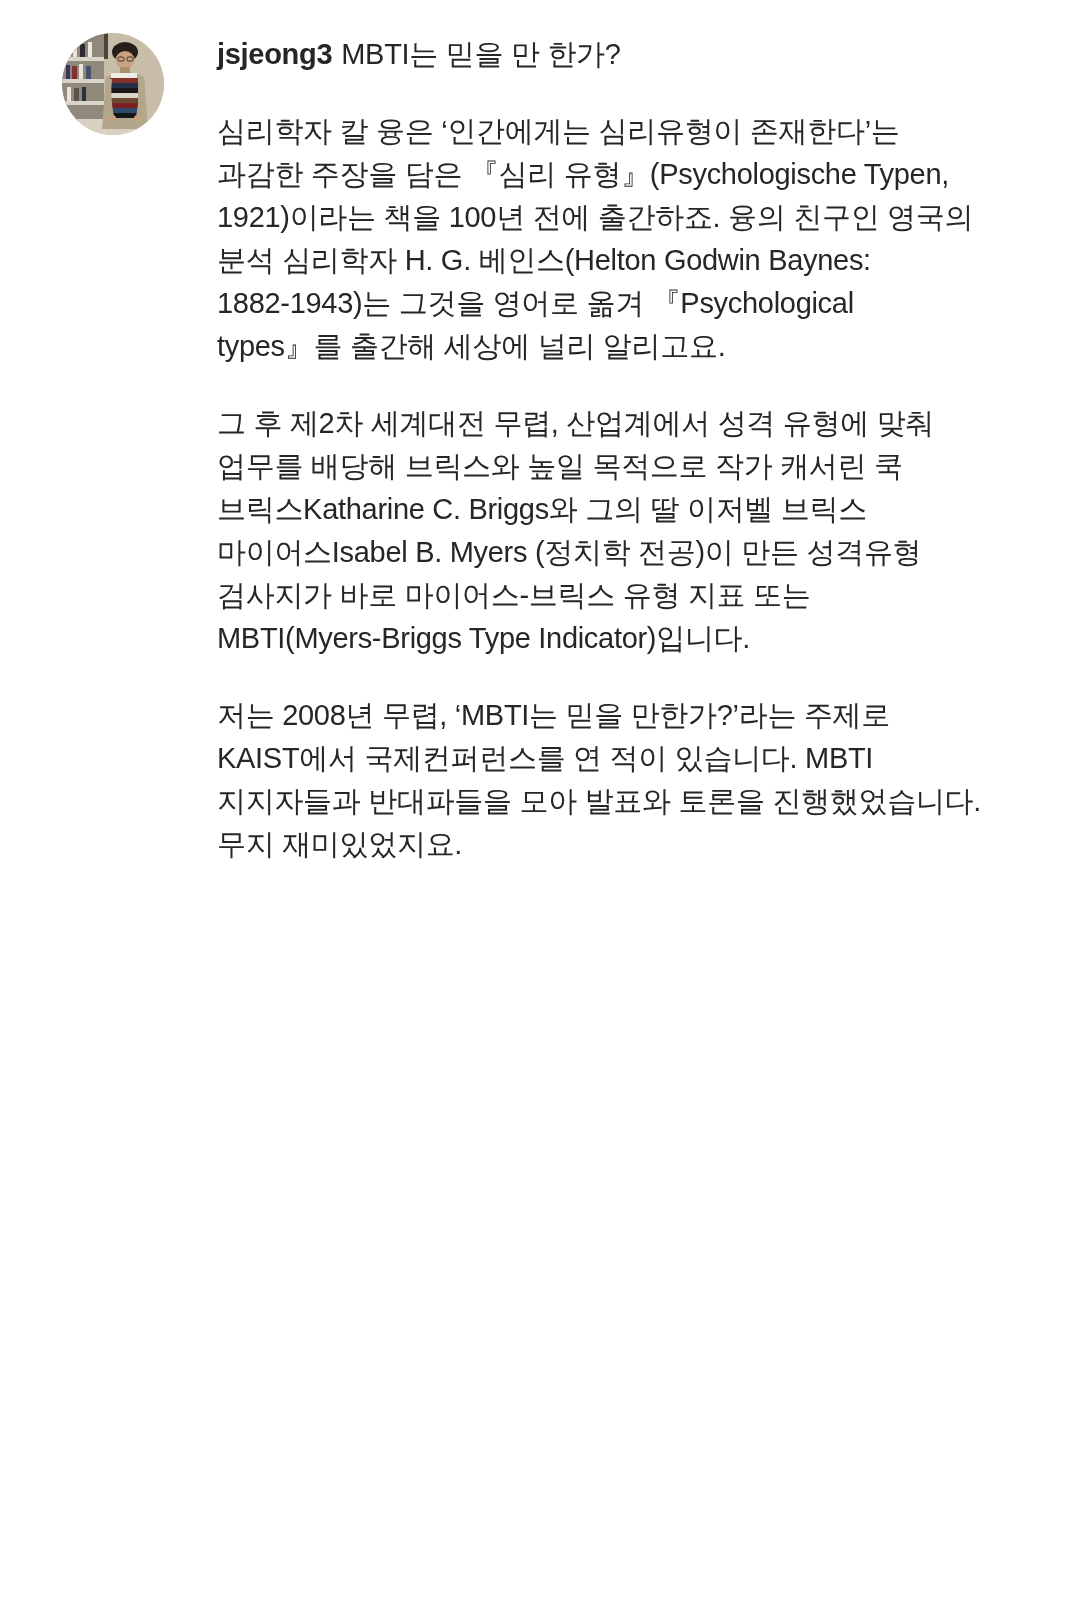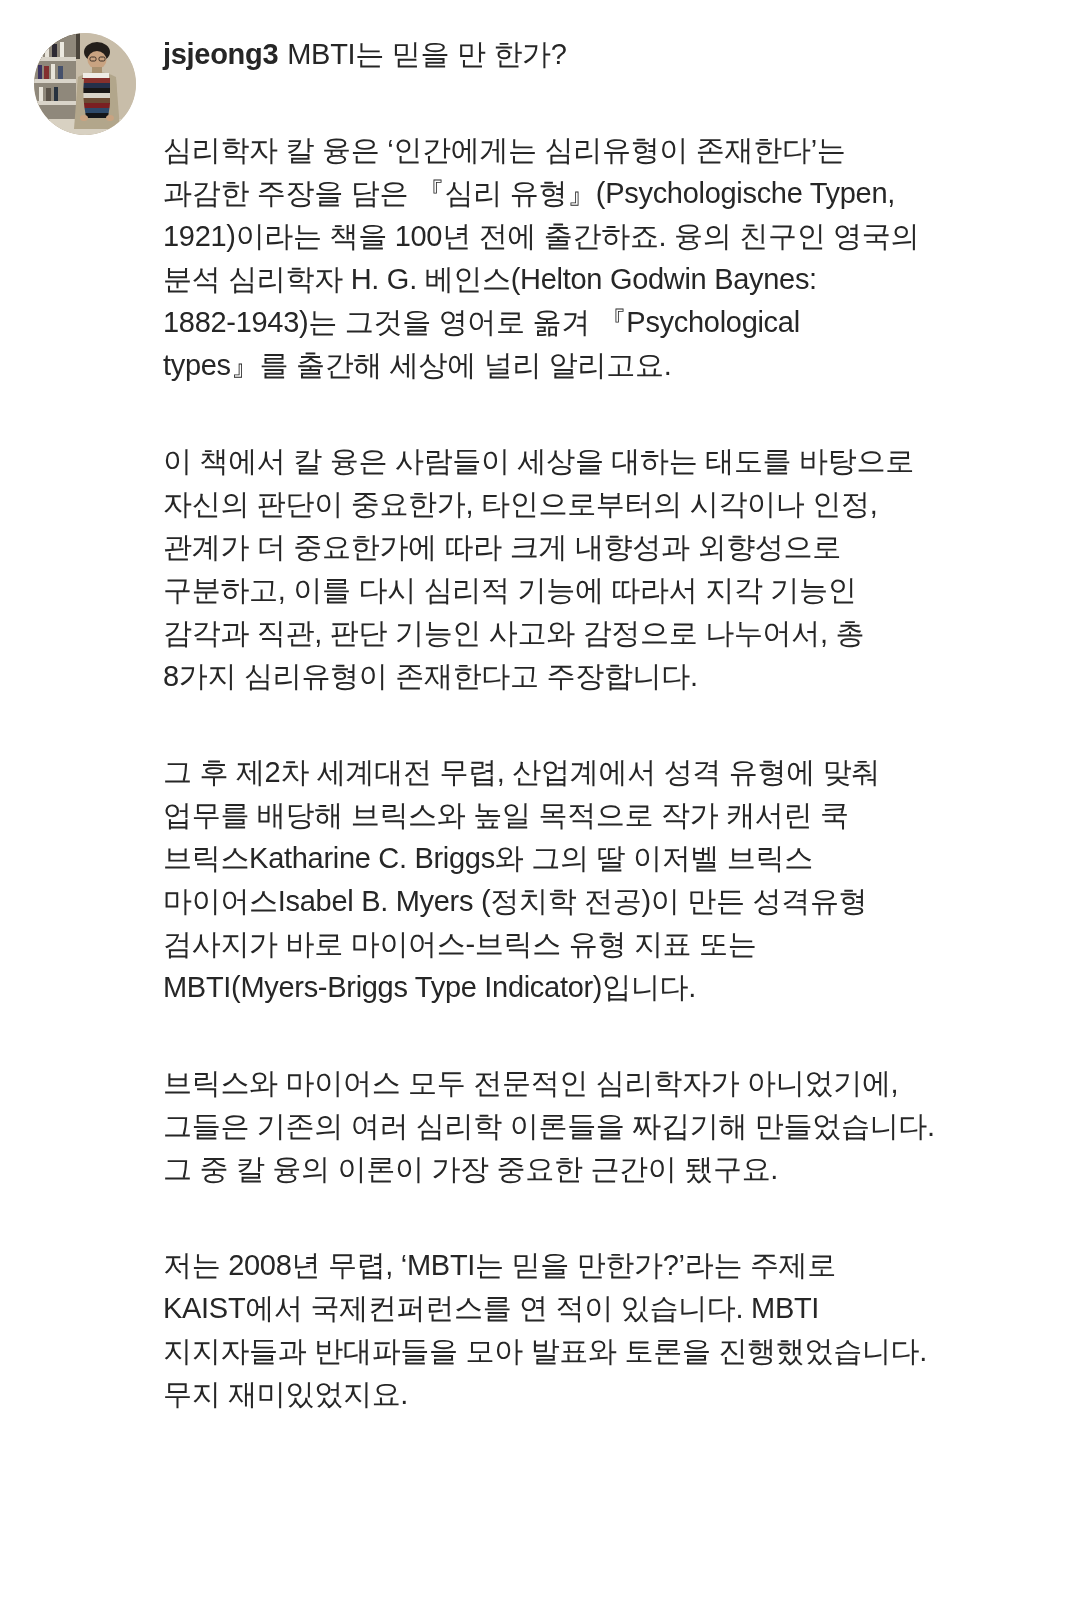--- a/index.html
+++ b/index.html
@@ -9,22 +9,23 @@
   }
   body {
     width: 1080px;
     height: 1598px;
     overflow: hidden;
     font-family: "Liberation Sans", "DejaVu Sans", sans-serif;
   }
   .post {
     display: flex;
     align-items: flex-start;
-    padding: 33px 40px 0 34px;
+    padding: 33px 40px 0 62px;
     box-sizing: border-box;
+    gap: 26px;
   }
   .avatar {
     width: 102px;
     height: 102px;
     flex: 0 0 102px;
     border-radius: 50%;
     overflow: hidden;
     margin-right: 27px;
     background: #c9beab;
   }
@@ -39,21 +40,21 @@
   }
   .header-line {
     white-space: nowrap;
   }
   .username {
     font-weight: 700;
     margin-right: 9px;
     color: #262626;
   }
   .para {
-    margin: 53px 0 0 0;
+    margin: 34px 0 0 0;
     white-space: pre-line;
   }
 </style>
 </head>
 <body>
 
 <div class="post">
 
   <div class="avatar">
 
@@ -123,34 +124,25 @@
   <div class="content">
     <div class="header-line">
       <span class="username">jsjeong3</span><span>MBTI는 믿을 만 한가?</span>
     </div>
     <p class="para">심리학자 칼 융은 ‘인간에게는 심리유형이 존재한다’는
 과감한 주장을 담은 『심리 유형』(Psychologische Typen,
 1921)이라는 책을 100년 전에 출간하죠. 융의 친구인 영국의
 분석 심리학자 H. G. 베인스(Helton Godwin Baynes:
 1882-1943)는 그것을 영어로 옮겨 『Psychological
 types』를 출간해 세상에 널리 알리고요.</p>
-    <p class="para">이 책에서 칼 융은 사람들이 세상을 대하는 태도를 바탕으로
-자신의 판단이 중요한가, 타인으로부터의 시각이나 인정,
-관계가 더 중요한가에 따라 크게 내향성과 외향성으로
-구분하고, 이를 다시 심리적 기능에 따라서 지각 기능인
-감각과 직관, 판단 기능인 사고와 감정으로 나누어서, 총
-8가지 심리유형이 존재한다고 주장합니다.</p>
     <p class="para">그 후 제2차 세계대전 무렵, 산업계에서 성격 유형에 맞춰
 업무를 배당해 브릭스와 높일 목적으로 작가 캐서린 쿡
 브릭스Katharine C. Briggs와 그의 딸 이저벨 브릭스
 마이어스Isabel B. Myers (정치학 전공)이 만든 성격유형
 검사지가 바로 마이어스-브릭스 유형 지표 또는
 MBTI(Myers-Briggs Type Indicator)입니다.</p>
-    <p class="para">브릭스와 마이어스 모두 전문적인 심리학자가 아니었기에,
-그들은 기존의 여러 심리학 이론들을 짜깁기해 만들었습니다.
-그 중 칼 융의 이론이 가장 중요한 근간이 됐구요.</p>
     <p class="para">저는 2008년 무렵, ‘MBTI는 믿을 만한가?’라는 주제로
 KAIST에서 국제컨퍼런스를 연 적이 있습니다. MBTI
 지지자들과 반대파들을 모아 발표와 토론을 진행했었습니다.
 무지 재미있었지요.</p>
   </div>
 
 </div>
 
 </body></html>

